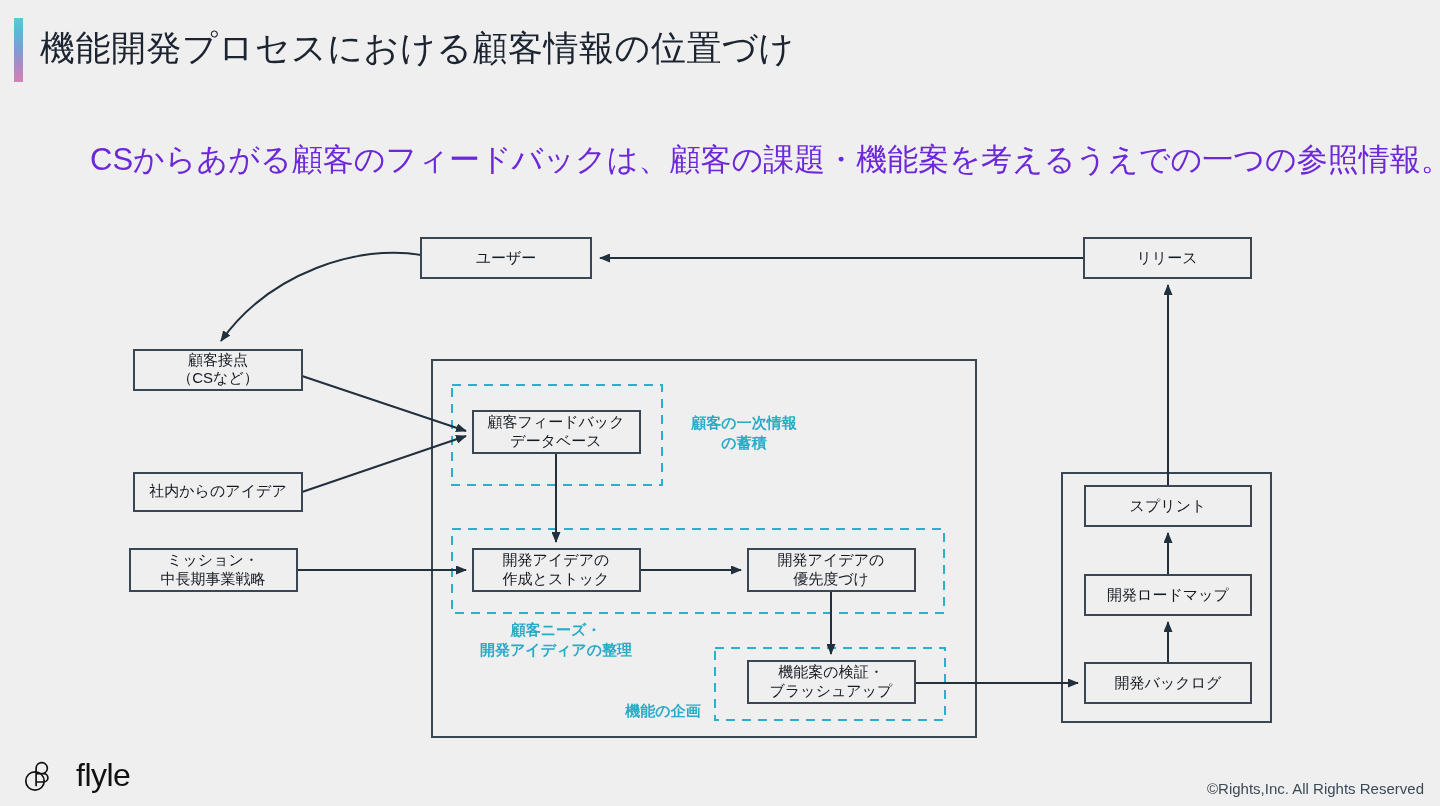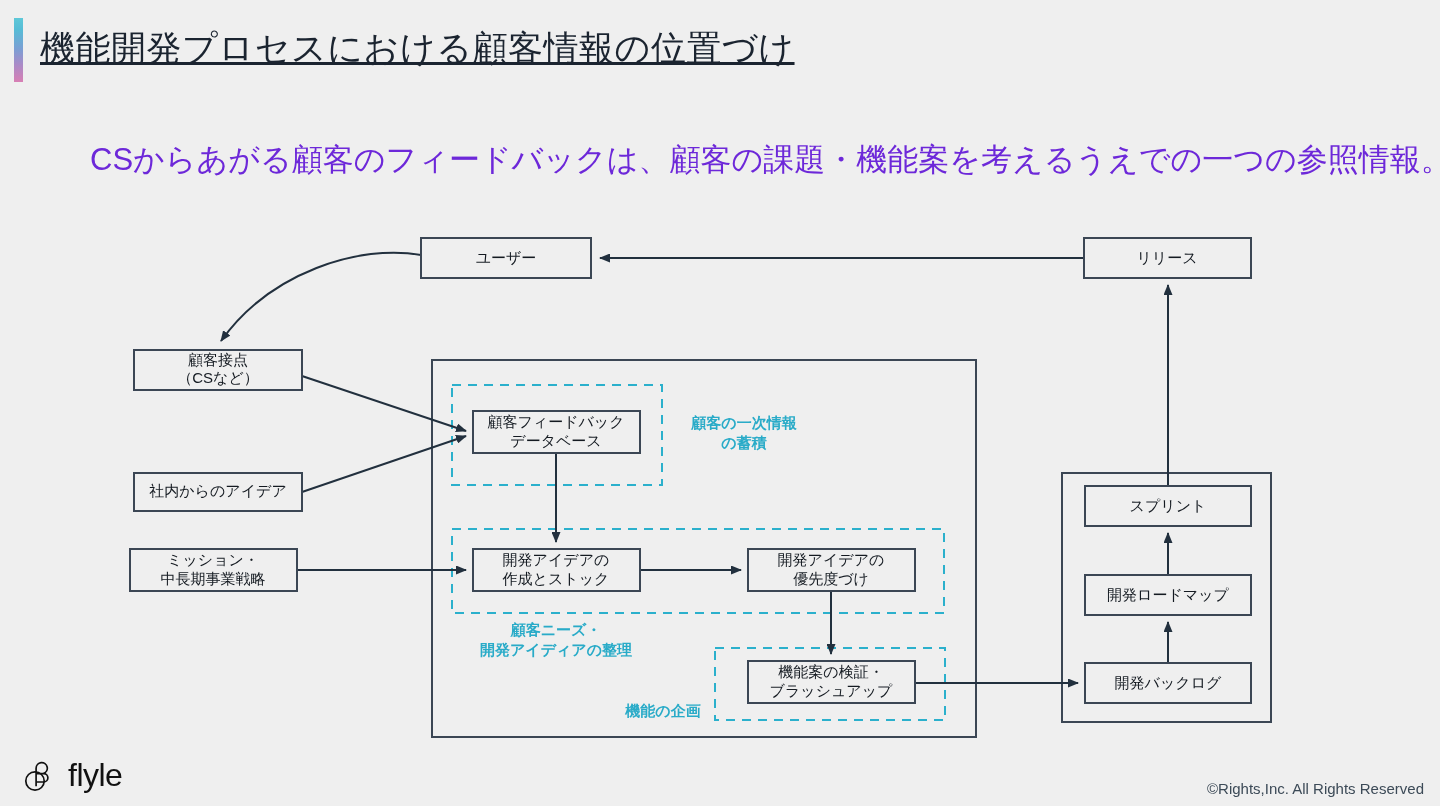--- a/index.html
+++ b/index.html
@@ -34,21 +34,20 @@
   }
   #page-title {
     position: absolute;
     left: 40px;
     top: 22px;
     font-size: 35px;
     line-height: 52px;
     color: #1b2430;
     letter-spacing: 0.5px;
     white-space: nowrap;
-    text-decoration: underline;
   }
 
   
   #subtitle {
     position: absolute;
     left: 42px;
     top: 139px;
     font-size: 31px;
     line-height: 42px;
     color: #6d28d9;
@@ -101,21 +100,21 @@
     stroke-width: 2;
   }
 
   
   #logo {
     position: absolute;
     left: 22px;
     top: 757px;
     display: flex;
     align-items: center;
-    gap: 12px;
+    gap: 20px;
   }
   #logo-word {
     font-size: 32px;
     color: #111111;
     letter-spacing: -0.5px;
     line-height: 32px;
   }
   #copyright {
     position: absolute;
     right: 16px;

